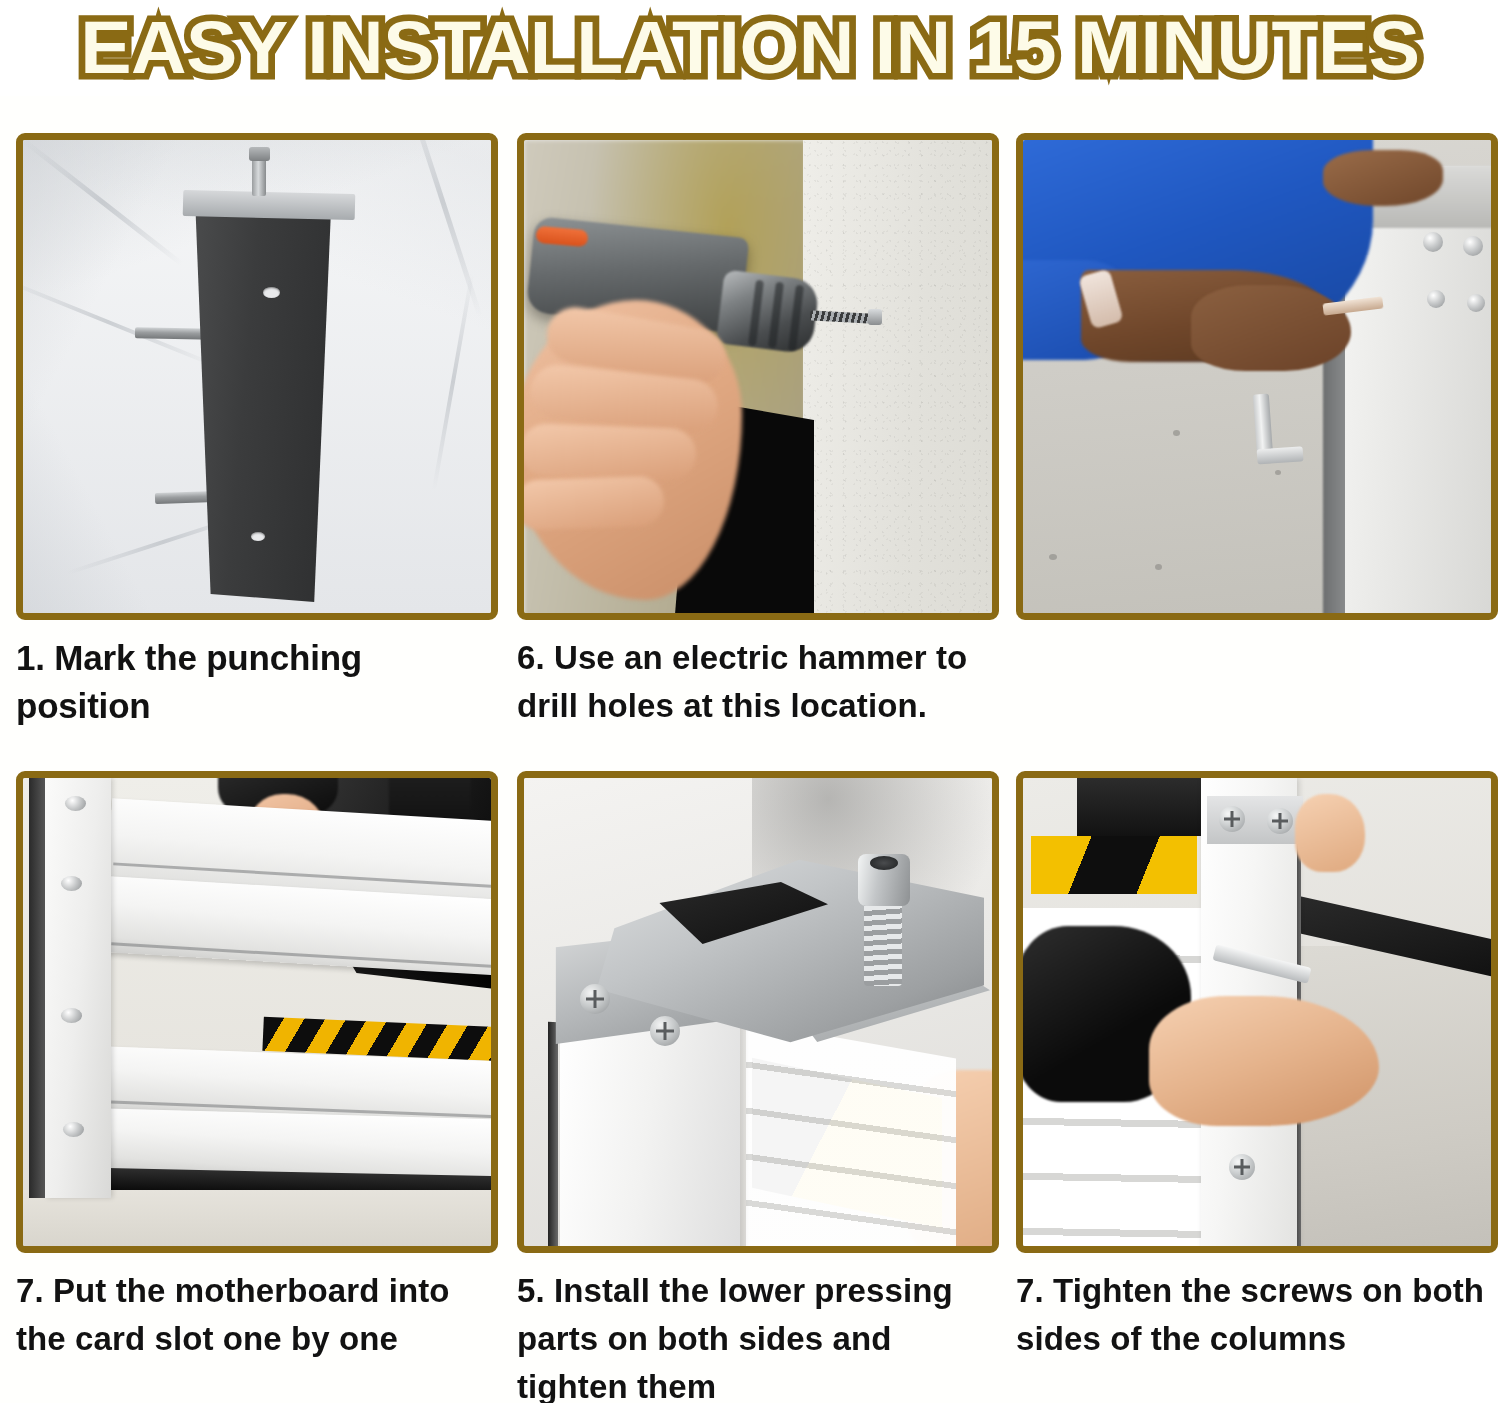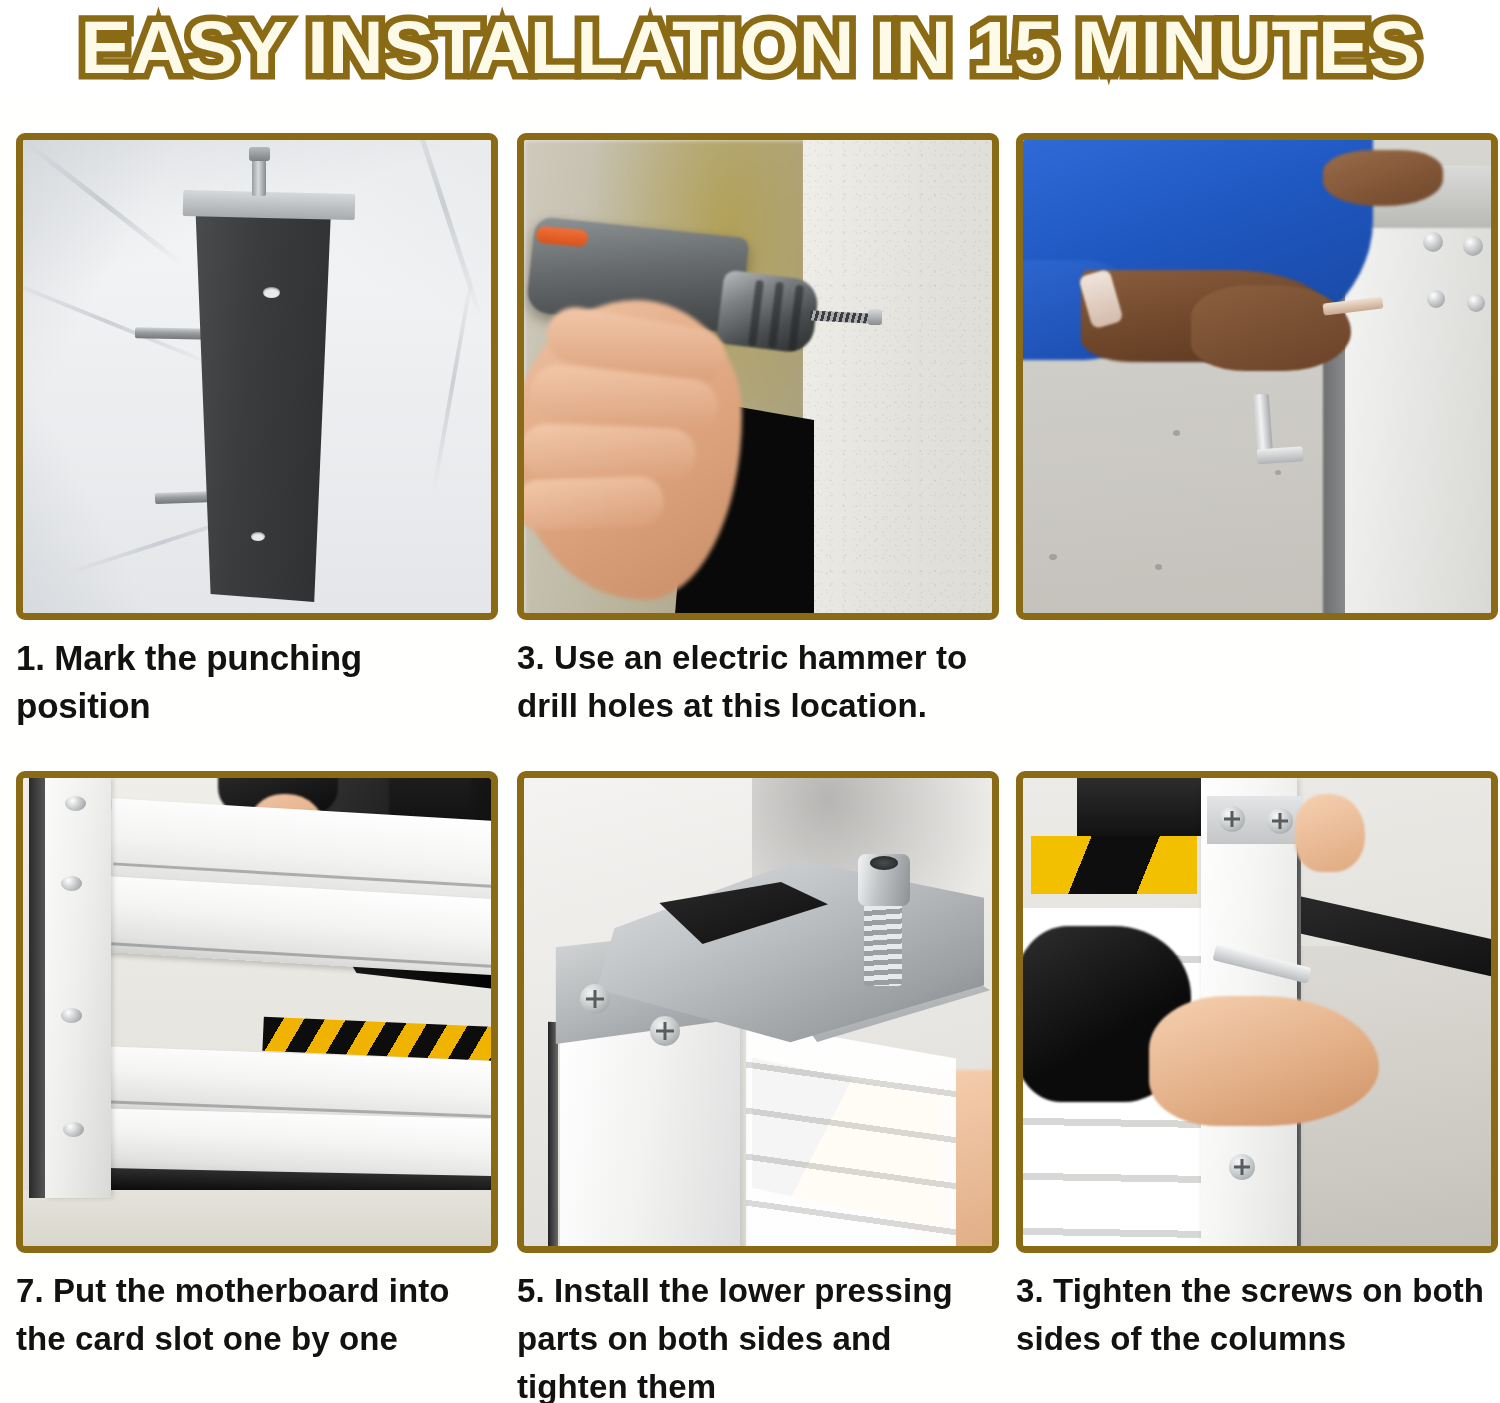--- a/index.html
+++ b/index.html
@@ -665,21 +665,21 @@
             <div class="p2-chuck-ring" style="left:268px;top:145px;"></div>
             <div class="p2-bit"></div>
             <div class="p2-bit-tip"></div>
             <div class="p2-hand"></div>
             <div class="p2-finger f1"></div>
             <div class="p2-finger f2"></div>
             <div class="p2-finger f3"></div>
             <div class="p2-finger f4"></div>
           </div>
         </div>
-        <div class="caption">3. Use an electric hammer to drill holes at this location.</div>
+        <div class="caption">6. Use an electric hammer to drill holes at this location.</div>
       </div>
 
       <div class="cell c2">
         <div class="photo-frame">
           <div class="photo">
             <div class="p3-floor"></div>
             <div class="p3-speck" style="left:150px;top:290px;width:7px;height:6px;"></div>
             <div class="p3-speck" style="left:252px;top:330px;width:6px;height:5px;"></div>
             <div class="p3-speck" style="left:26px;top:414px;width:8px;height:6px;"></div>
             <div class="p3-speck" style="left:132px;top:424px;width:7px;height:6px;"></div>
@@ -773,18 +773,18 @@
             <div class="p6-plate"></div>
             <div class="p6-screw" style="left:196px;top:28px;"></div>
             <div class="p6-screw" style="left:244px;top:30px;"></div>
             <div class="p6-screw" style="left:206px;top:376px;"></div>
             <div class="p6-tool"></div>
             <div class="p6-sleeve"></div>
             <div class="p6-hand"></div>
             <div class="p6-hand2"></div>
           </div>
         </div>
-        <div class="caption">3. Tighten the screws on both sides of the columns</div>
+        <div class="caption">7. Tighten the screws on both sides of the columns</div>
       </div>
     </div>
 
   </div>
 </div>
 
 </body></html>

